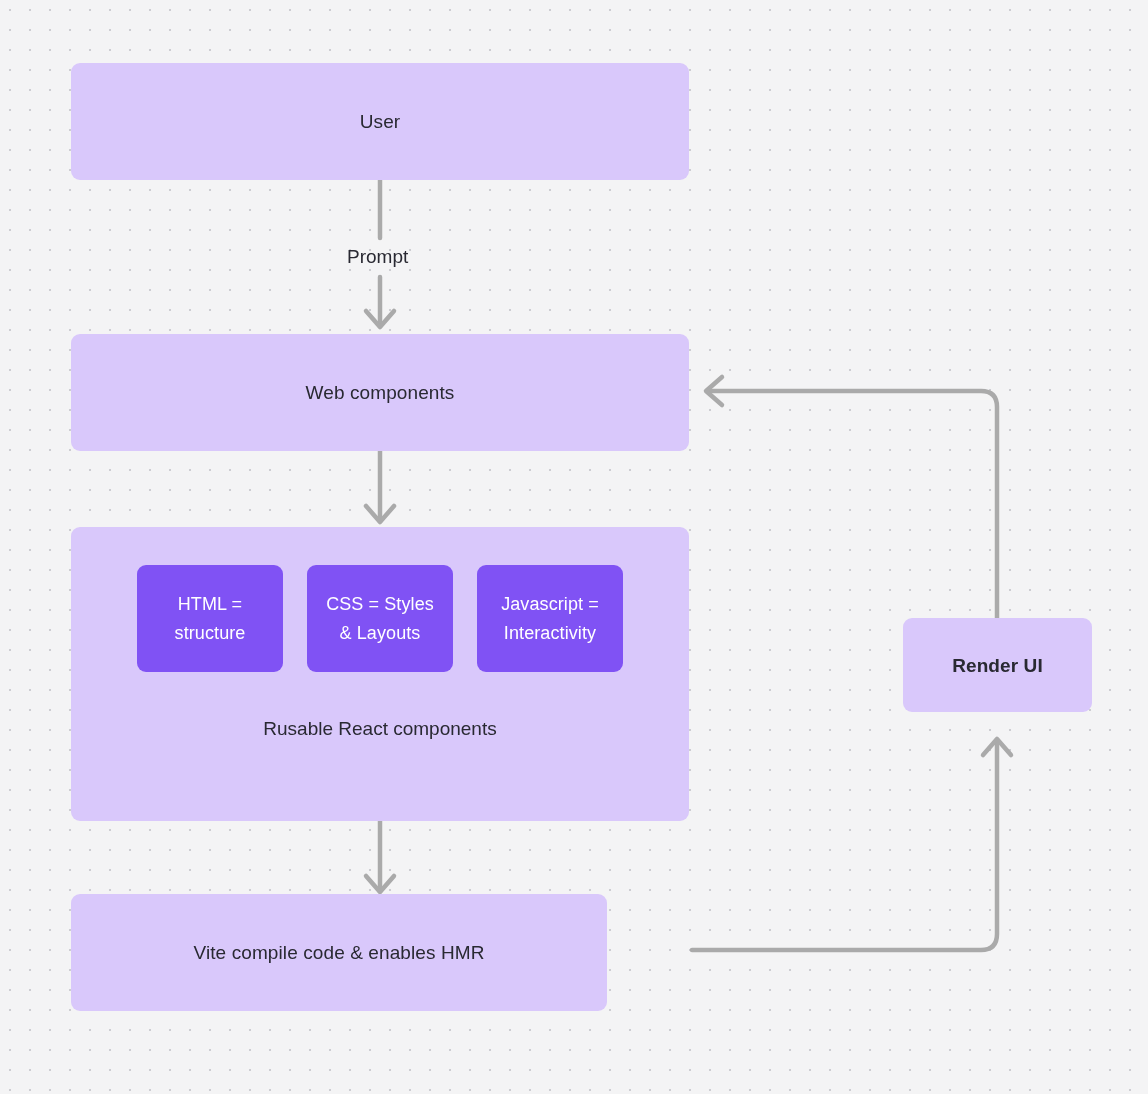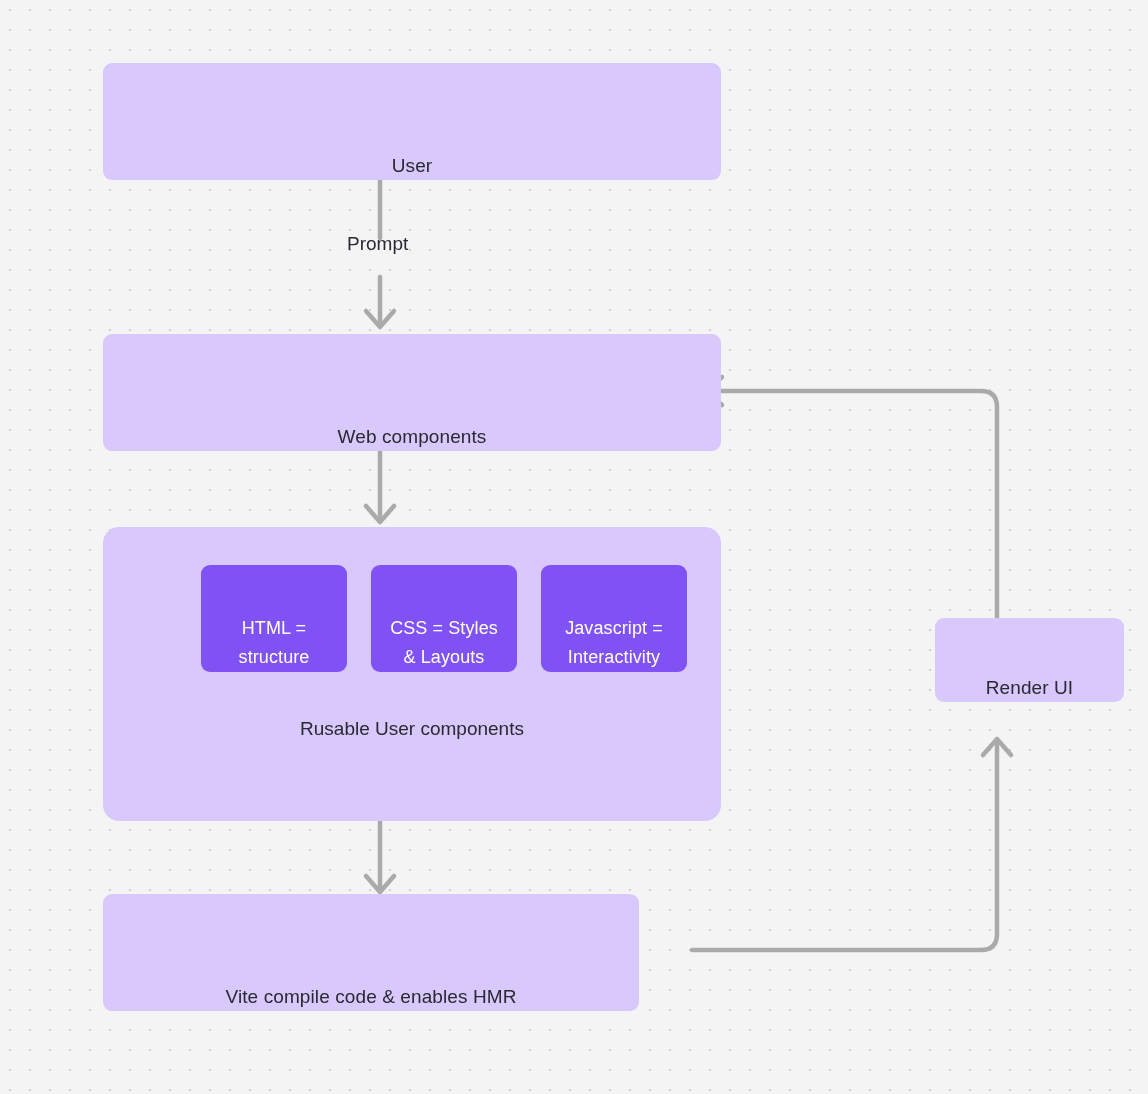--- a/index.html
+++ b/index.html
@@ -16,24 +16,23 @@
     background-size: 20px 20px;
     background-position: 9px 9px;
     overflow: hidden;
     font-family: "Liberation Sans", sans-serif;
   }
   .node {
     position: absolute;
     box-sizing: border-box;
     border-radius: 9px;
     display: flex;
-    align-items: flex-end;
+    align-items: center;
     justify-content: center;
     text-align: center;
-    margin-left: 32px;
   }
   .node-light {
     background: #d9c8fb;
     color: #292932;
   }
   .node-solid {
     background: #8052f4;
     color: #ffffff;
   }
   .node-label {
@@ -43,21 +42,20 @@
     white-space: pre-line;
     pointer-events: none;
   }
   .node-label.solid-label {
     font-size: 18px;
     line-height: 29px;
   }
   
   .group-box {
     display: block;
-    border-radius: 16px;
   }
   .group-caption {
     position: absolute;
     left: 0;
     right: 0;
     text-align: center;
     font-size: 19px;
     color: #292932;
   }
   .edge-svg {
@@ -119,21 +117,21 @@
       <path class="edge-path" d="M 692 950 L 981 950 Q 997 950 997 934 L 997 741"></path>
       <path class="edge-head" d="M 983 755 L 997 739 L 1011 755"></path>
     </g>
 
     <g>
       <path class="edge-path" d="M 997 618 L 997 407 Q 997 391 981 391 L 708 391"></path>
       <path class="edge-head" d="M 722 377 L 706 391 L 722 405"></path>
     </g>
   </svg>
 
-  <div class="edge-label" style="left:343px; top:233px;">Prompt</div>
+  <div class="edge-label" style="left:343px; top:246px;">Prompt</div>
 
   <div class="node node-light" style="left:71px; top:63px; width:618px; height:117px;">
     <span class="node-label">User</span>
   </div>
 
   <div class="node node-light" style="left:71px; top:334px; width:618px; height:117px;">
     <span class="node-label">Web components</span>
   </div>
 
   <div class="node node-light group-box" style="left:71px; top:527px; width:618px; height:294px;">
@@ -146,24 +144,24 @@
     <div class="node node-solid" style="left:236px; top:38px; width:146px; height:107px;">
       <span class="node-label solid-label">CSS = Styles
 &amp; Layouts</span>
     </div>
 
     <div class="node node-solid" style="left:406px; top:38px; width:146px; height:107px;">
       <span class="node-label solid-label">Javascript =
 Interactivity</span>
     </div>
 
-    <div class="group-caption" style="top:191px;">Rusable User components</div>
+    <div class="group-caption" style="top:191px;">Rusable React components</div>
   </div>
 
   <div class="node node-light" style="left:71px; top:894px; width:536px; height:117px;">
     <span class="node-label">Vite compile code &amp; enables HMR</span>
   </div>
 
-  <div class="node node-light" style="left:903px; top:618px; width:189px; height:84px;">
+  <div class="node node-light" style="left:903px; top:618px; width:189px; height:94px;font-weight:bold;">
     <span class="node-label">Render UI</span>
   </div>
 
 </div>
 
 </body></html>

